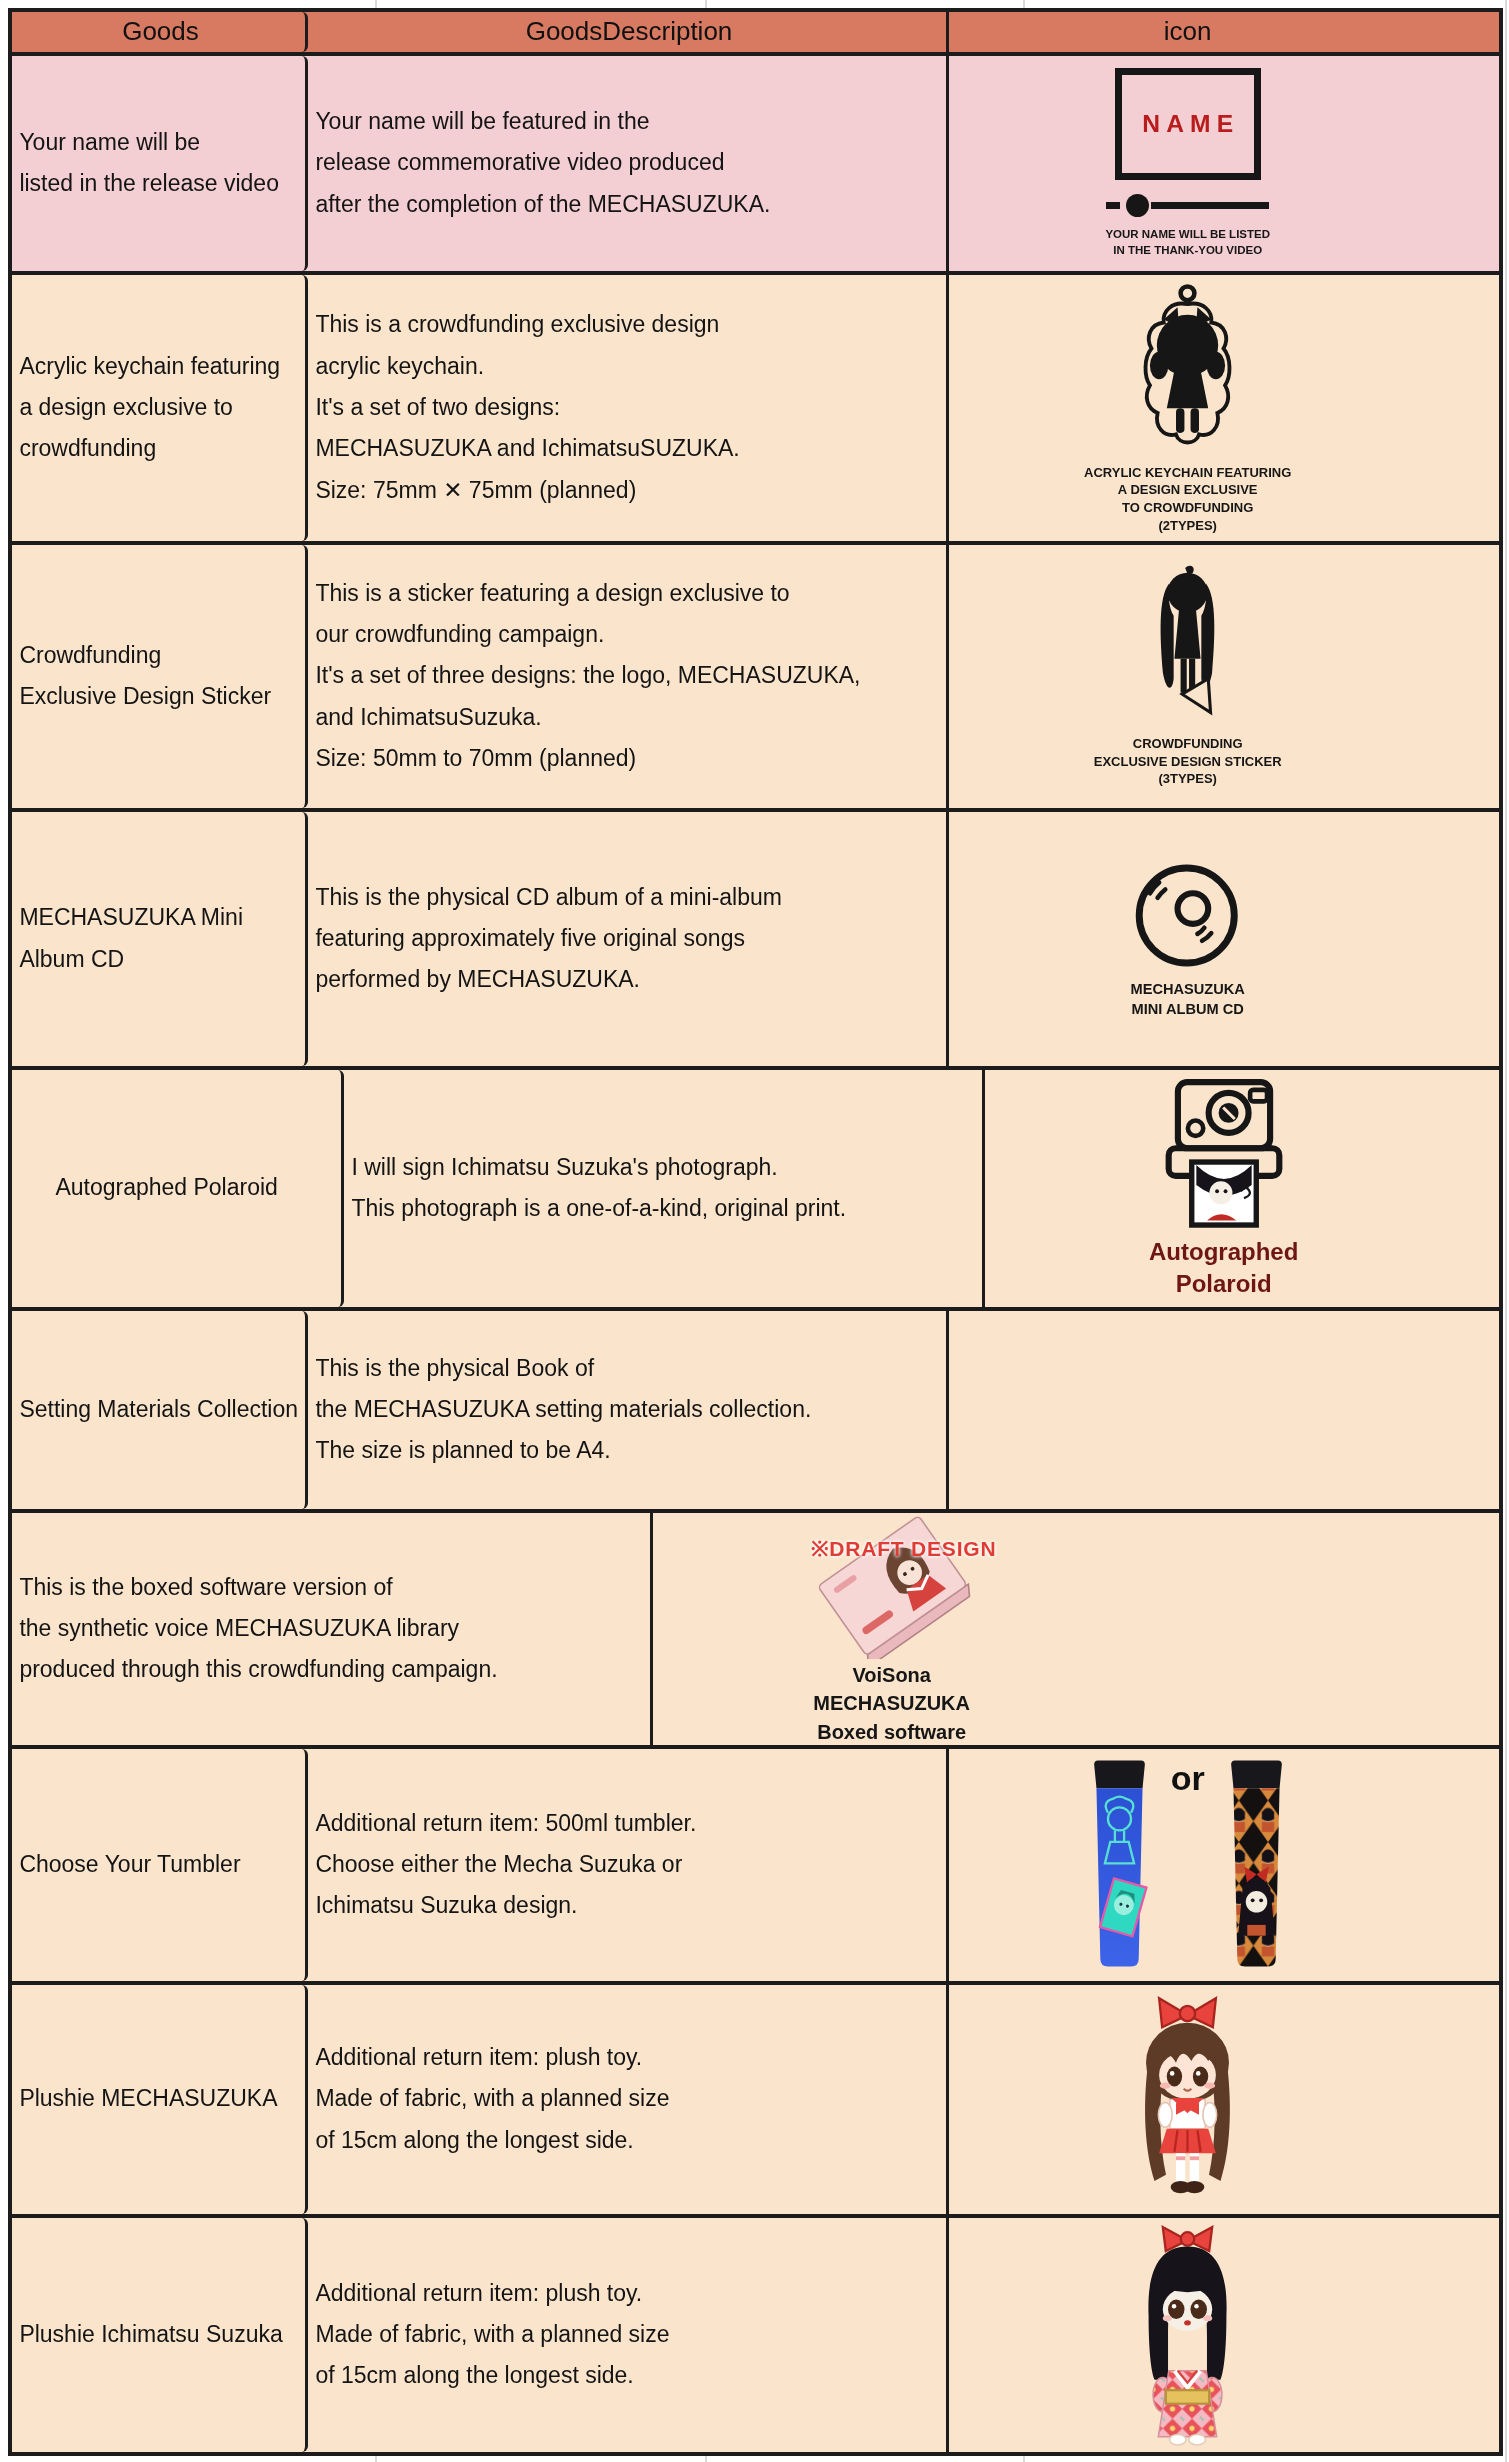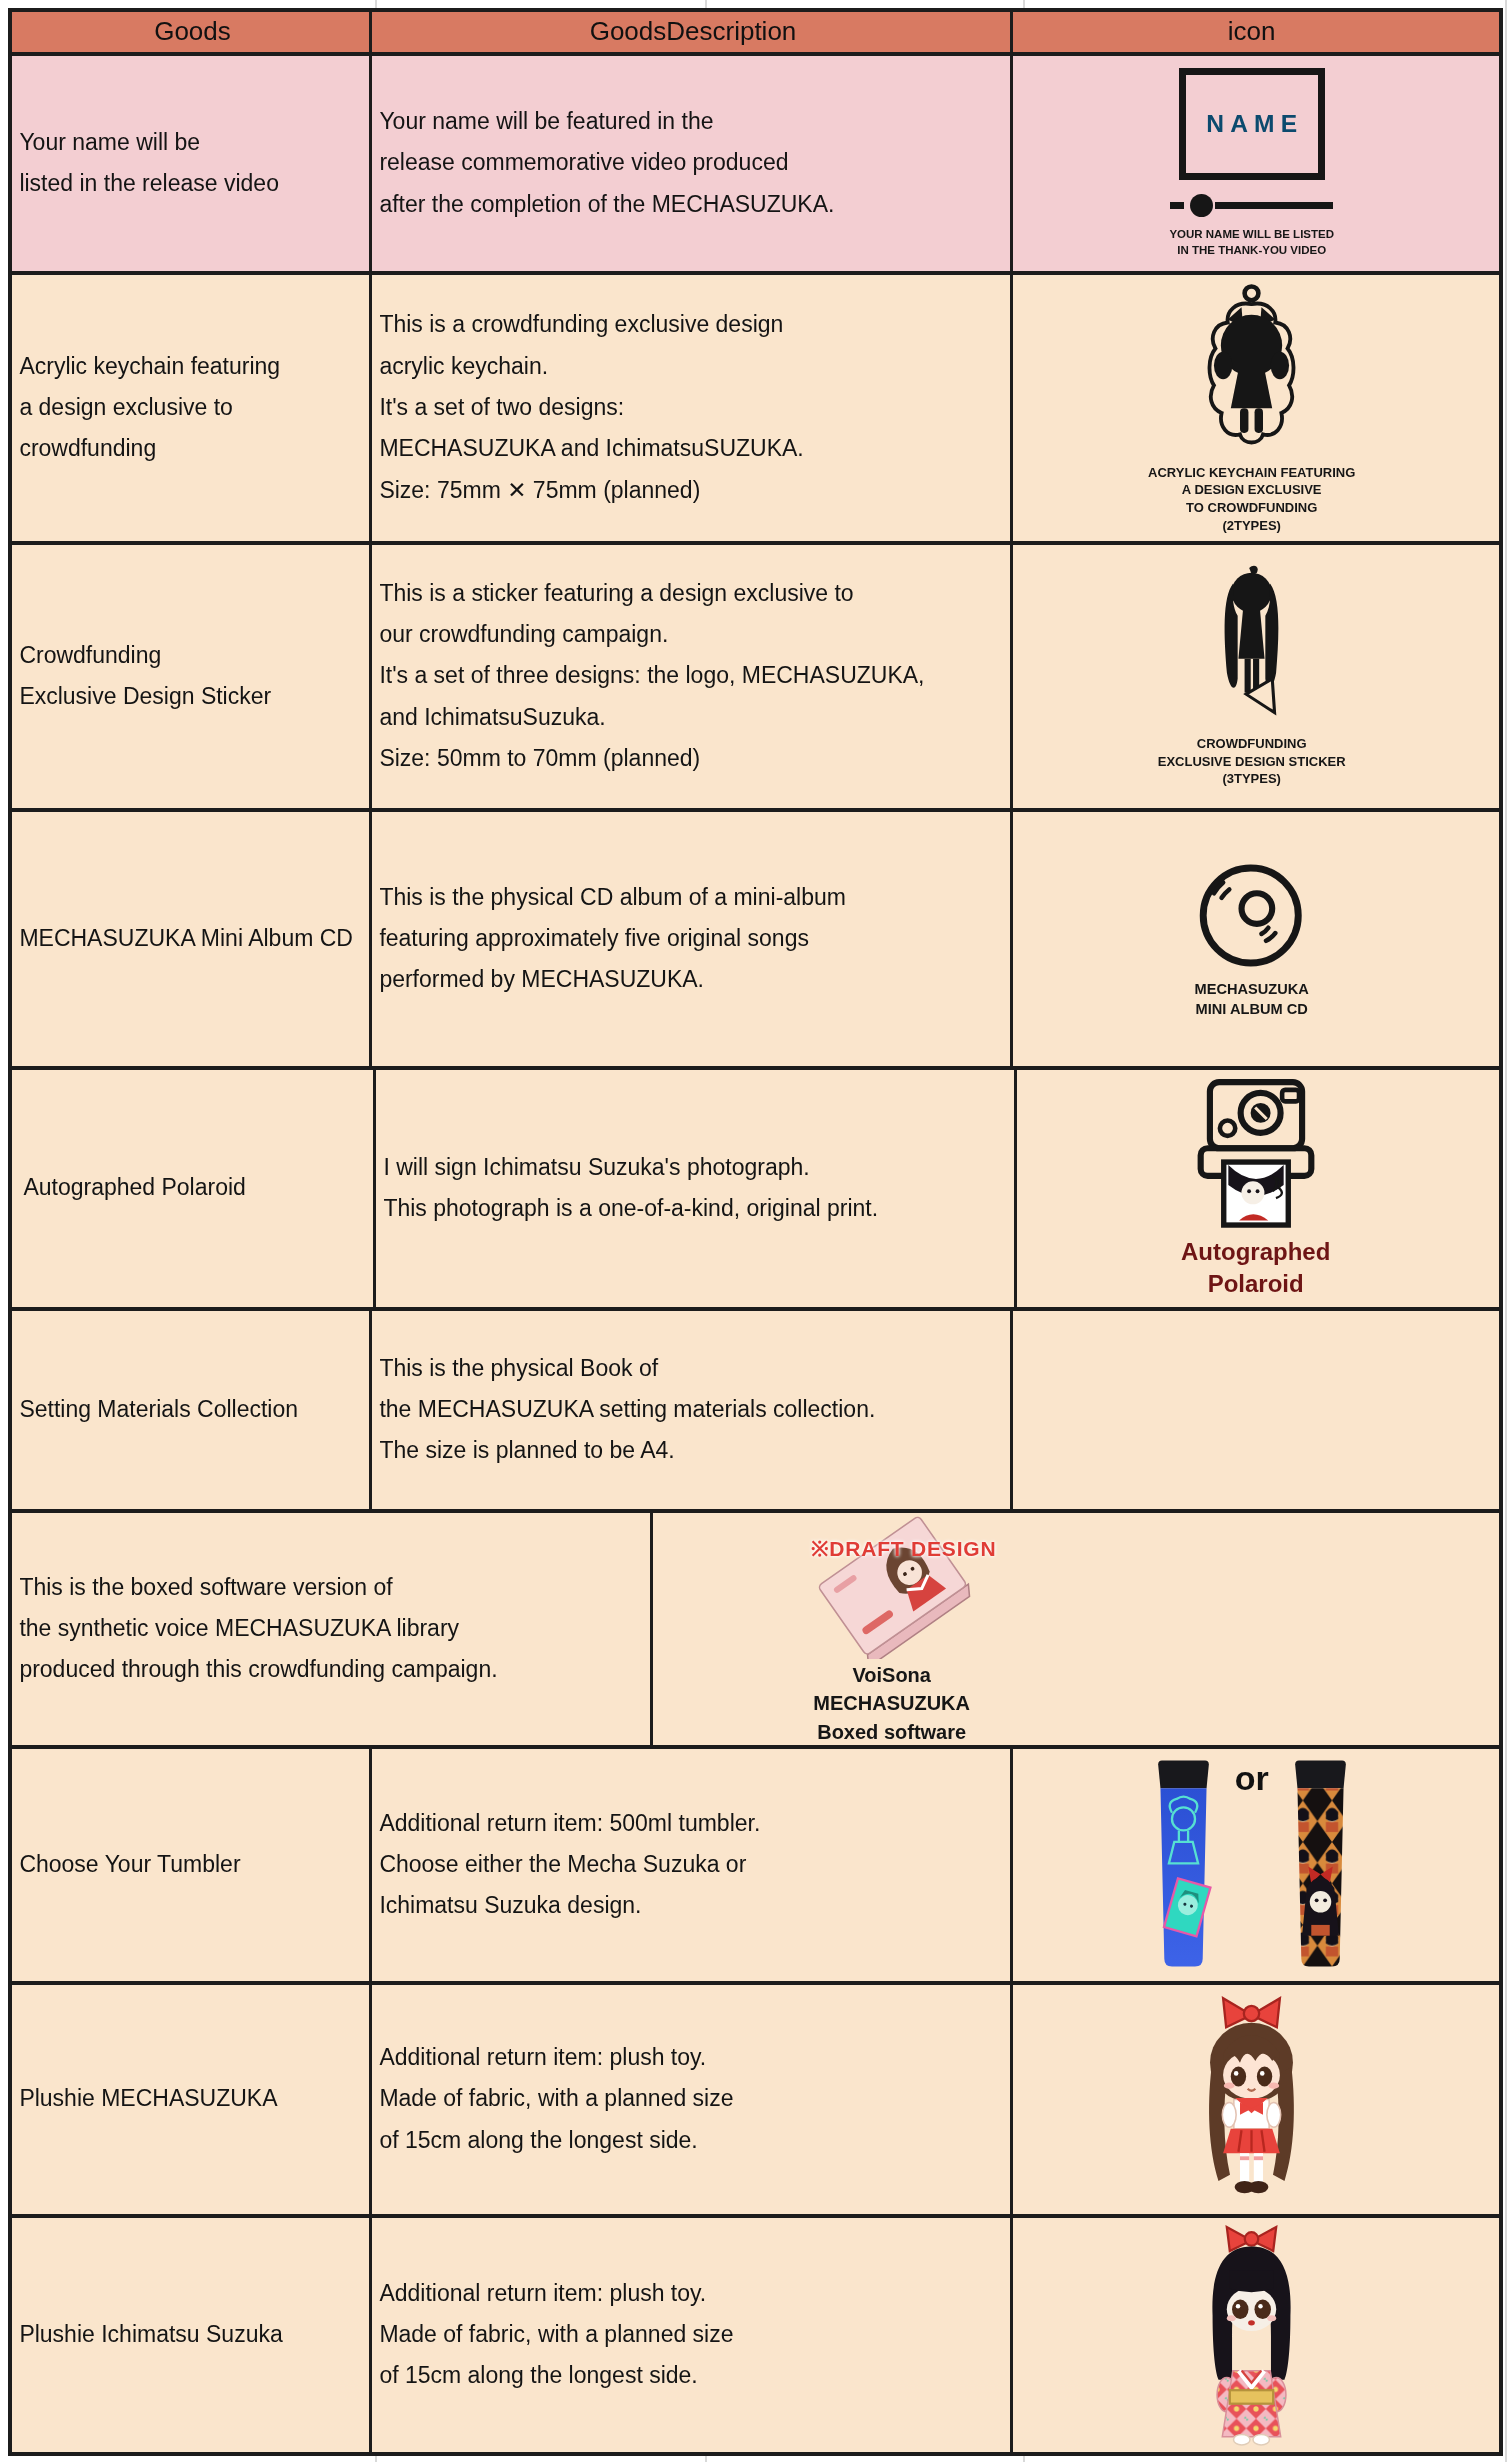--- a/index.html
+++ b/index.html
@@ -8,21 +8,21 @@
     font-family:"Liberation Sans", sans-serif;overflow:hidden;color:#141414;
   }
   .gridline-v{position:absolute;top:0;bottom:0;width:1.5px;background:#d9d9d9;z-index:0;}
   .goods-table{
     position:absolute;left:7.7px;top:7.7px;width:1487px;z-index:1;
     border:4.6px solid #1c1c1c;background:#FAE5CC;
   }
   .t-row{display:flex;border-bottom:4.6px solid #1c1c1c;}
   .t-row:last-child{border-bottom:none;}
   .cell{box-sizing:border-box;display:flex;flex-direction:column;justify-content:center;}
-  .c1{width:360px;border-right:3.1px solid #1c1c1c;padding:4.6px 3.1px 4.6px 7.7px;}
+  .c1{width:296px;border-right:3.1px solid #1c1c1c;padding:4.6px 3.1px 4.6px 7.7px;border-radius:6px;}
   .c2{width:641px;border-right:3.1px solid #1c1c1c;padding:4.6px 3.1px 4.6px 7.7px;}
   .c3{width:478px;align-items:center;padding:6.2px 0;}
   .bg-hdr{background:#D87A62;}
   .bg-pink{background:#F3CED2;}
   .bg-peach{background:#FAE5CC;}
   .h-hdr{height:40px;}
   .h-r1{height:215px;}.h-r2{height:266px;}.h-r3{height:263px;}.h-r4{height:254px;}
   .h-r5{height:237px;justify-content:center;}.h-r6{height:198px;}.h-r7{height:232px;}.h-r8{height:232px;}
   .h-r9{height:229px;}.h-r10{height:234px;}
   .hdr-text{font-size:26px;font-weight:500;text-align:center;color:#111;}
@@ -32,21 +32,21 @@
   .icon-caption-sm{margin-top:9.2px;font-size:11.5px;font-weight:700;line-height:1.4;
     text-align:center;white-space:pre-line;color:#161616;}
   .cd-caption{font-size:14.6px;}
   .polaroid-caption{margin-top:6.2px;font-size:24px;font-weight:700;line-height:1.35;
     text-align:center;white-space:pre-line;color:#6E1515;}
   .voisona-caption{margin-top:1.5px;font-size:20px;font-weight:700;line-height:1.42;
     text-align:center;white-space:pre-line;color:#161616;}
   
   .name-box{width:132px;height:98px;border:7px solid #161616;display:flex;
     align-items:center;justify-content:center;background:transparent;}
-  .name-label{font-size:24.6px;font-weight:700;letter-spacing:6.2px;color:#0c4a6e;padding-left:6.2px;}
+  .name-label{font-size:24.6px;font-weight:700;letter-spacing:6.2px;color:#b91c1c;padding-left:6.2px;}
   .name-bar{display:flex;align-items:center;width:163px;margin-top:14px;}
   .nb-dash{width:14px;height:6.2px;background:#161616;margin-right:5.4px;}
   .nb-dot{width:23px;height:23px;border-radius:50%;background:#161616;}
   .nb-line{flex:1;height:6.2px;background:#161616;margin-left:2.3px;}
   
   .voisona-box{position:relative;width:200px;height:148px;}
   .draft-label{position:absolute;top:23px;left:12px;width:100%;text-align:center;
     color:#E03C36;font-size:21px;font-weight:800;letter-spacing:0.8px;z-index:2;
     text-shadow:0 0 3.1px #fff, 0 0 4.6px #fff;}
   

